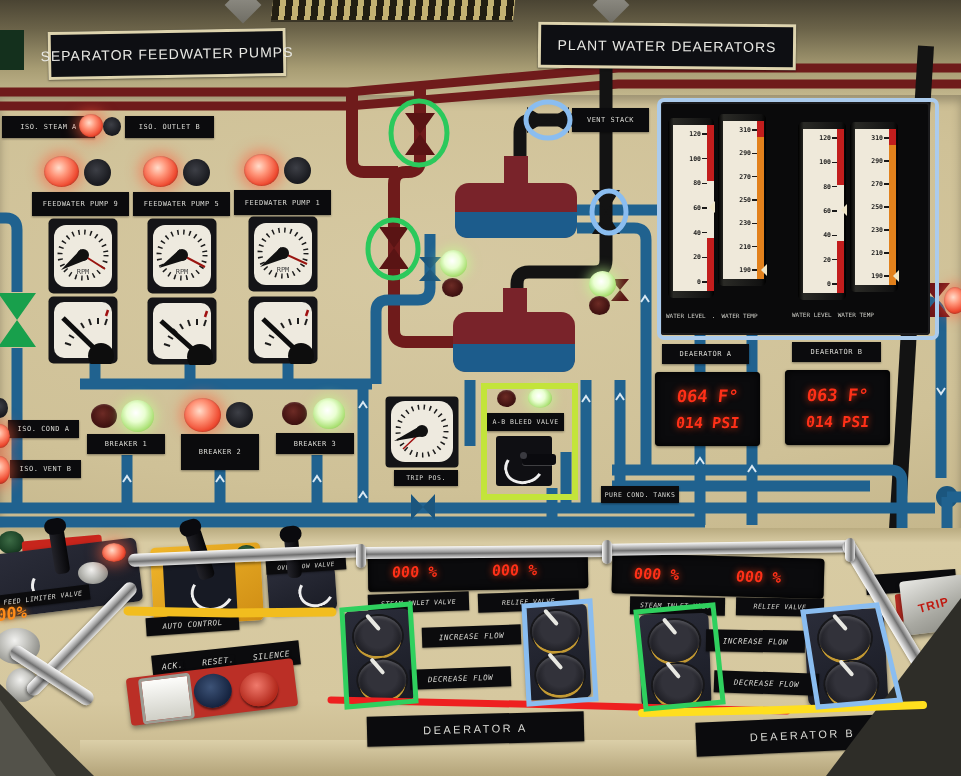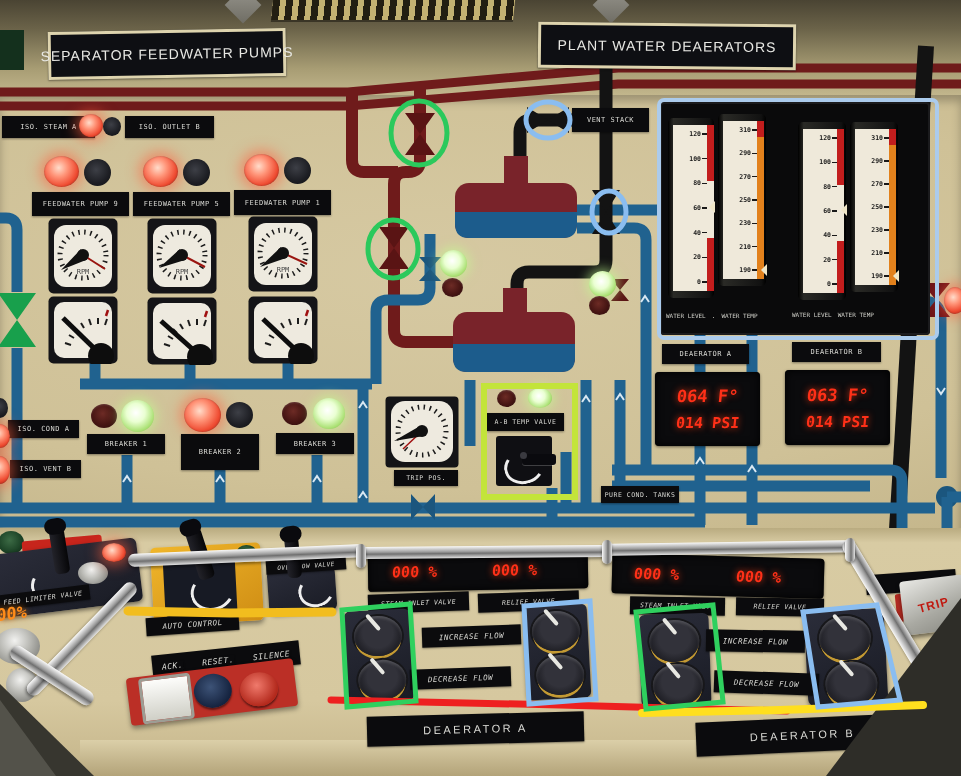--- a/index.html
+++ b/index.html
@@ -314,21 +314,21 @@
         <circle cx="37" cy="35" r="17" fill="#eeeadf"></circle>
         <line x1="37" y1="35" x2="18" y2="53" stroke="#a01010" stroke-width="1.5"></line>
         <polygon points="35,30 39,40 9,45" fill="#111"></polygon>
         <circle cx="37" cy="35" r="6" fill="#111"></circle>
       </svg>
     </div>
   <div class="plc" style="left:394px;top:470px;width:64px;height:16px;font-size:6.5px;">TRIP POS.</div>
 
   <div class="lamp offred" style="left:497px;top:390px;width:19px;height:17px;"></div>
   <div class="lamp grnlit" style="left:528px;top:388px;width:24px;height:20px;"></div>
-  <div class="plc" style="left:487px;top:413px;width:77px;height:18px;font-size:6.5px;">A-B TEMP VALVE</div>
+  <div class="plc" style="left:487px;top:413px;width:77px;height:18px;font-size:6.5px;">A-B BLEED VALVE</div>
   <div class="abs" style="left:496px;top:436px;width:56px;height:50px;background:#0f0f13;border-radius:3px;">
     <div class="arc" style="left:8px;top:14px;width:34px;height:28px;"></div>
     <div class="abs" style="left:26px;top:18px;width:34px;height:11px;background:#0a0a0e;border-radius:3px;box-shadow:0 1px 0 rgba(255,255,255,.2);"></div>
     <div class="abs" style="left:24px;top:16px;width:7px;height:7px;background:#3a3a40;border-radius:50%;"></div>
   </div>
 
   <div class="cluster">
 
     <div class="strip level" style="left:8px;top:16px;width:46px;height:180px;">
       <div class="band">

